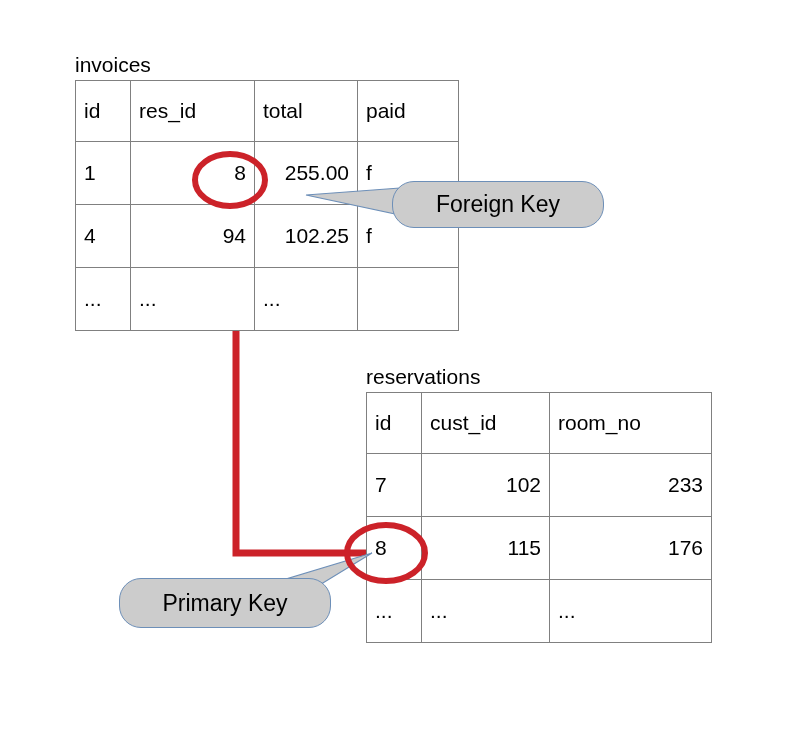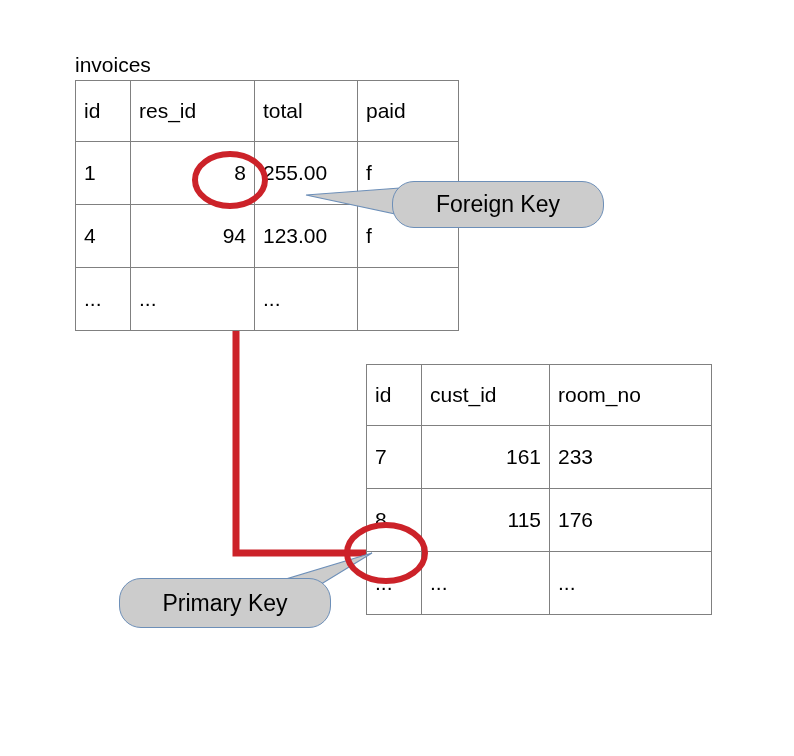--- a/index.html
+++ b/index.html
@@ -66,21 +66,21 @@
     height: 60px;
     vertical-align: middle;
   }
   table.db td {
     font-weight: normal;
     height: 62px;
     vertical-align: middle;
   }
   td.al-left   { text-align: left; }
   td.al-right  { text-align: right; }
-  td.al-center { text-align: left; }
+  td.al-center { text-align: right; }
 
   
   #tbl-invoices col.c0 { width: 55px; }
   #tbl-invoices col.c1 { width: 124px; }
   #tbl-invoices col.c2 { width: 103px; }
   #tbl-invoices col.c3 { width: 101px; }
 
   
   #tbl-reservations col.c0 { width: 55px; }
   #tbl-reservations col.c1 { width: 128px; }
@@ -146,51 +146,52 @@
       <tbody>
         <tr>
           <td class="al-left">1</td>
           <td class="al-right">8</td>
           <td class="al-center">255.00</td>
           <td class="al-left">f</td>
         </tr>
         <tr>
           <td class="al-left">4</td>
           <td class="al-right">94</td>
-          <td class="al-center">123.00</td>
+          <td class="al-center">102.25</td>
           <td class="al-left">f</td>
         </tr>
         <tr>
           <td class="al-left">...</td>
           <td class="al-left">...</td>
           <td class="al-left">...</td>
           <td class="al-left"></td>
         </tr>
       </tbody>
     </table>
   </div>
 
   <div class="table-block" id="block-reservations">
+    <div class="table-caption">reservations</div>
     <table class="db" id="tbl-reservations">
       <colgroup>
           <col class="c0">
           <col class="c1">
           <col class="c2">
         </colgroup>
       <thead>
         <tr>
           <th>id</th>
           <th>cust_id</th>
           <th>room_no</th>
         </tr>
       </thead>
       <tbody>
         <tr>
           <td class="al-left">7</td>
-          <td class="al-right">161</td>
+          <td class="al-right">102</td>
           <td class="al-center">233</td>
         </tr>
         <tr>
           <td class="al-left">8</td>
           <td class="al-right">115</td>
           <td class="al-center">176</td>
         </tr>
         <tr>
           <td class="al-left">...</td>
           <td class="al-left">...</td>

